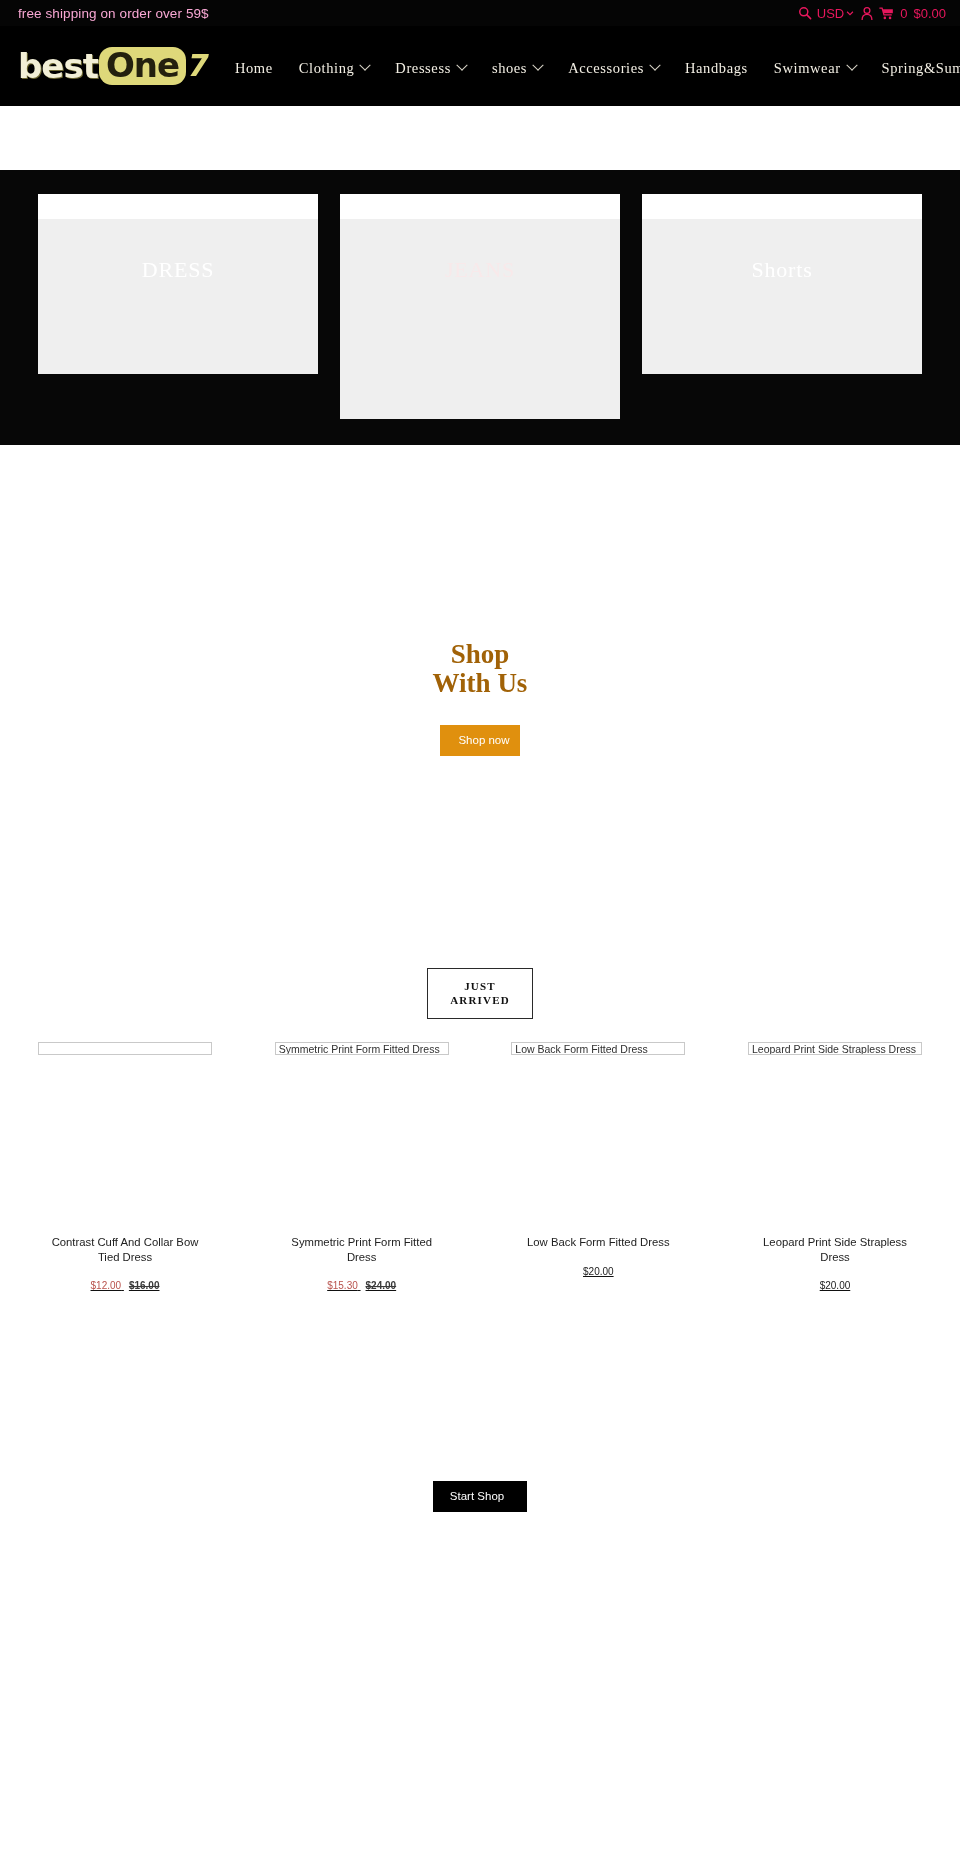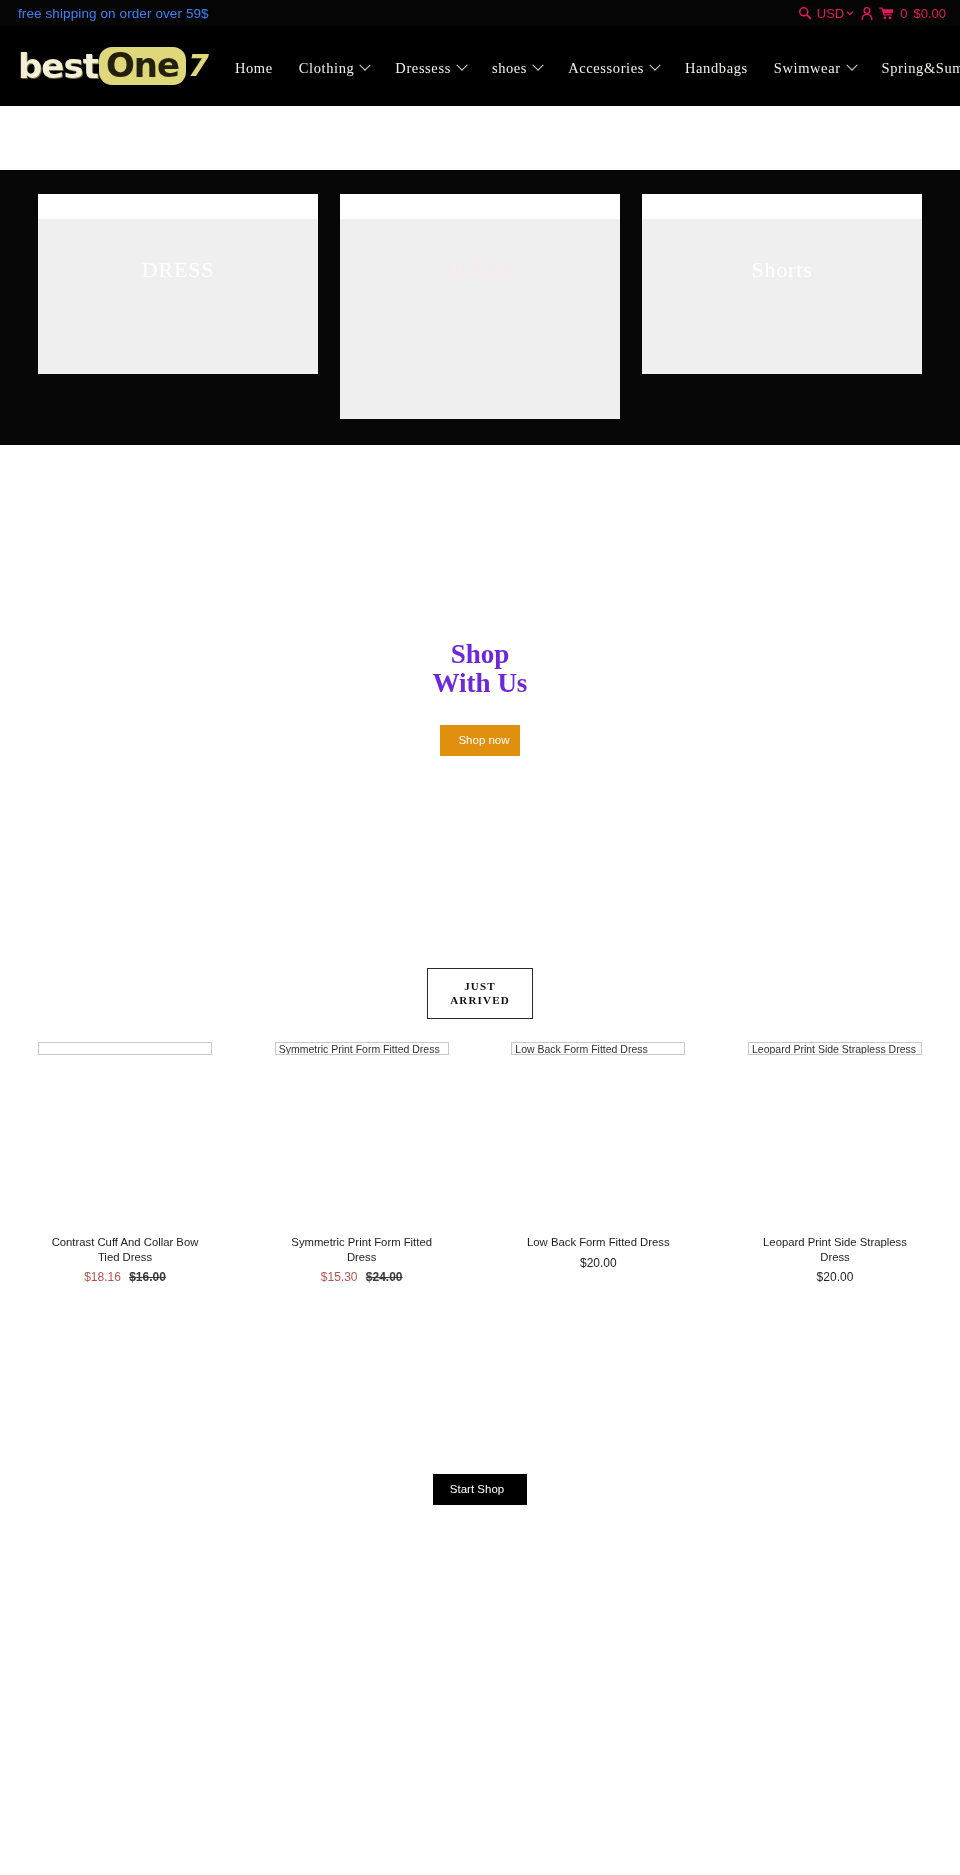--- a/index.html
+++ b/index.html
@@ -16,21 +16,21 @@
   
   .announce-bar {
     background: #050505;
     height: 26px;
     display: flex;
     align-items: center;
     justify-content: space-between;
     padding: 0 14px 0 18px;
   }
   .announce-text {
-    color: #3b82f6;
+    color: #f9a8d4;
     font-family: "Liberation Sans", sans-serif;
     font-size: 13.5px;
     letter-spacing: .1px;
   }
   .announce-right {
     display: flex;
     align-items: center;
     gap: 5px;
     color: #e8175d;
     font-size: 13px;
@@ -164,21 +164,21 @@
   
   .shop-block {
     text-align: center;
     padding-top: 195px;
   }
   .shop-heading {
     font-family: "Liberation Serif", serif;
     font-weight: bold;
     font-size: 27px;
     line-height: 1.08;
-    color: #6d28d9;
+    color: #a16207;
     width: 120px;
     margin: 0 auto;
   }
   .btn {
     display: inline-block;
     border: none;
     cursor: pointer;
     font-family: "Liberation Sans", sans-serif;
   }
   .shop-now-btn {
@@ -236,23 +236,24 @@
   }
   .product-media { height: 180px; }
   .product-title {
     font-family: "Liberation Sans", sans-serif;
     font-size: 11.3px;
     line-height: 1.28;
     color: #222;
     padding: 0 4px;
   }
   .price-row {
-    margin-top: 6px;
-    font-family: "Liberation Sans", sans-serif;
-    font-size: 12px;
+    margin-top: 16px;
+    font-family: "Liberation Sans", sans-serif;
+    font-size: 10px;
+    text-decoration: underline;
   }
   .price-sale { color: #b8524c; }
   .price-plain { color: #222; }
   .price-old {
     color: #3a3a3a;
     text-decoration: line-through;
     margin-left: 5px;
     font-weight: bold;
   }
 
@@ -390,21 +391,21 @@
 
 <section class="product-grid">
 
   <div class="product-card">
     <div class="alt-box">
       <span class="alt-text"></span>
     </div>
     <div class="product-media"></div>
     <div class="product-title">Contrast Cuff And Collar Bow Tied Dress</div>
     <div class="price-row">
-      <span class="price-sale">$18.16</span>
+      <span class="price-sale">$12.00</span>
       <span class="price-old">$16.00</span>
     </div>
   </div>
 
   <div class="product-card">
     <div class="alt-box">
       <span class="alt-text">Symmetric Print Form Fitted Dress</span>
     </div>
     <div class="product-media"></div>
     <div class="product-title">Symmetric Print Form Fitted Dress</div>

